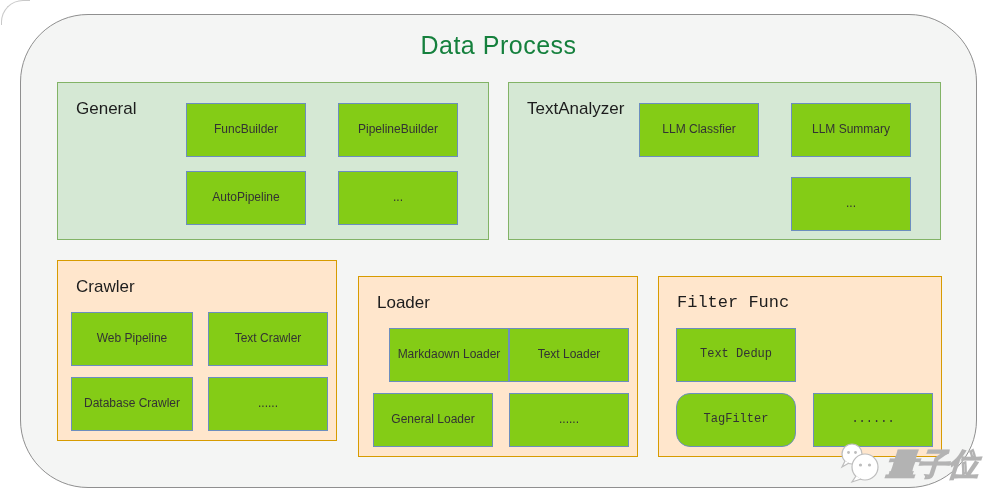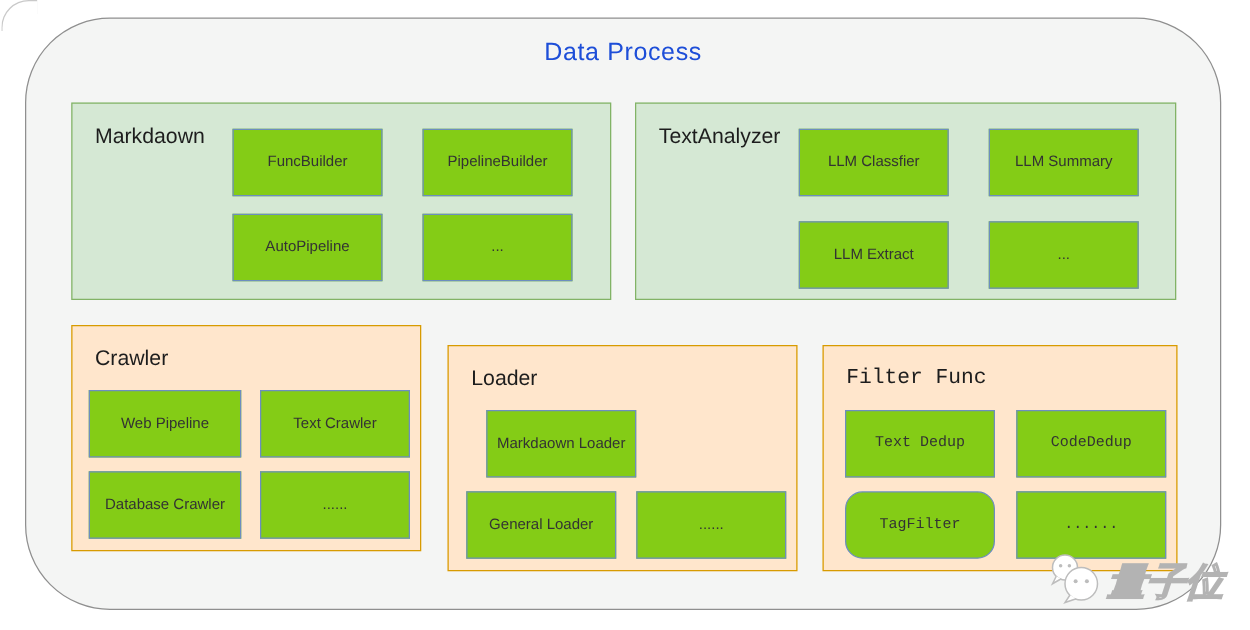--- a/index.html
+++ b/index.html
@@ -18,21 +18,21 @@
   }
 
   .container {
     position:absolute; left:20px; top:14px; width:957px; height:474px;
     background:#f4f5f4; border:1px solid #8f8f8f; border-radius:68px;
     box-sizing:border-box;
   }
 
   .title {
     position:absolute; left:20px; top:31px; width:957px;
-    text-align:center; font-size:20px; color:#1d4ed8; letter-spacing:0.5px;
+    text-align:center; font-size:25px; color:#15803d; letter-spacing:0.5px;
   }
 
   .panel { position:absolute; box-sizing:border-box; }
   .panel.green  { background:#d5e8d4; border:1px solid #82b366; }
   .panel.orange { background:#ffe6cc; border:1px solid #d79b00; }
 
   .panel-label {
     position:absolute; left:18px; top:16px;
     font-size:17px; color:#1d1d1d;
   }
@@ -64,54 +64,53 @@
 
 <div class="canvas">
 
   <div class="corner-artifact"></div>
 
   <div class="container"></div>
 
   <div class="title">Data Process</div>
 
   <div class="panel green" style="left:57px; top:82px; width:432px; height:158px;">
-    <div class="panel-label">Markdaown</div>
+    <div class="panel-label">General</div>
     <div class="item" style="left:128px; top:20px;">FuncBuilder</div>
     <div class="item" style="left:280px; top:20px;">PipelineBuilder</div>
     <div class="item" style="left:128px; top:88px;">AutoPipeline</div>
     <div class="item" style="left:280px; top:88px;">...</div>
   </div>
 
   <div class="panel green" style="left:508px; top:82px; width:433px; height:158px;">
     <div class="panel-label">TextAnalyzer</div>
     <div class="item" style="left:130px; top:20px;">LLM Classfier</div>
     <div class="item" style="left:282px; top:20px;">LLM Summary</div>
-    <div class="item" style="left:130px; top:94px;">LLM Extract</div>
     <div class="item" style="left:282px; top:94px;">...</div>
   </div>
 
   <div class="panel orange" style="left:57px; top:260px; width:280px; height:181px;">
     <div class="panel-label">Crawler</div>
     <div class="item" style="left:13px; top:51px; width:122px;">Web Pipeline</div>
     <div class="item" style="left:150px; top:51px;">Text Crawler</div>
     <div class="item" style="left:13px; top:116px; width:122px;">Database Crawler</div>
     <div class="item" style="left:150px; top:116px;">......</div>
   </div>
 
   <div class="panel orange" style="left:358px; top:276px; width:280px; height:181px;">
     <div class="panel-label">Loader</div>
     <div class="item" style="left:14px; top:51px;margin-left:16px;">Markdaown Loader</div>
+    <div class="item" style="left:150px; top:51px;">Text Loader</div>
     <div class="item" style="left:14px; top:116px;">General Loader</div>
     <div class="item" style="left:150px; top:116px;">......</div>
   </div>
 
   <div class="panel orange" style="left:658px; top:276px; width:284px; height:181px;font-family:Liberation Mono, monospace;">
     <div class="panel-label">Filter Func</div>
     <div class="item" style="left:17px; top:51px;">Text Dedup</div>
-    <div class="item" style="left:154px; top:51px;">CodeDedup</div>
     <div class="item" style="left:17px; top:116px;border-radius:14px;">TagFilter</div>
     <div class="item" style="left:154px; top:116px;">......</div>
   </div>
 
   <div class="watermark">
     <span>
       <svg width="44" height="44" viewBox="0 0 44 44">
         <g fill="#ffffff" stroke="#bdbdbd" stroke-width="1.2">
           <circle cx="14" cy="13" r="10"></circle>
           <path d="M7 20 L4 26 L11 22 Z" stroke="none" fill="#ffffff"></path>

